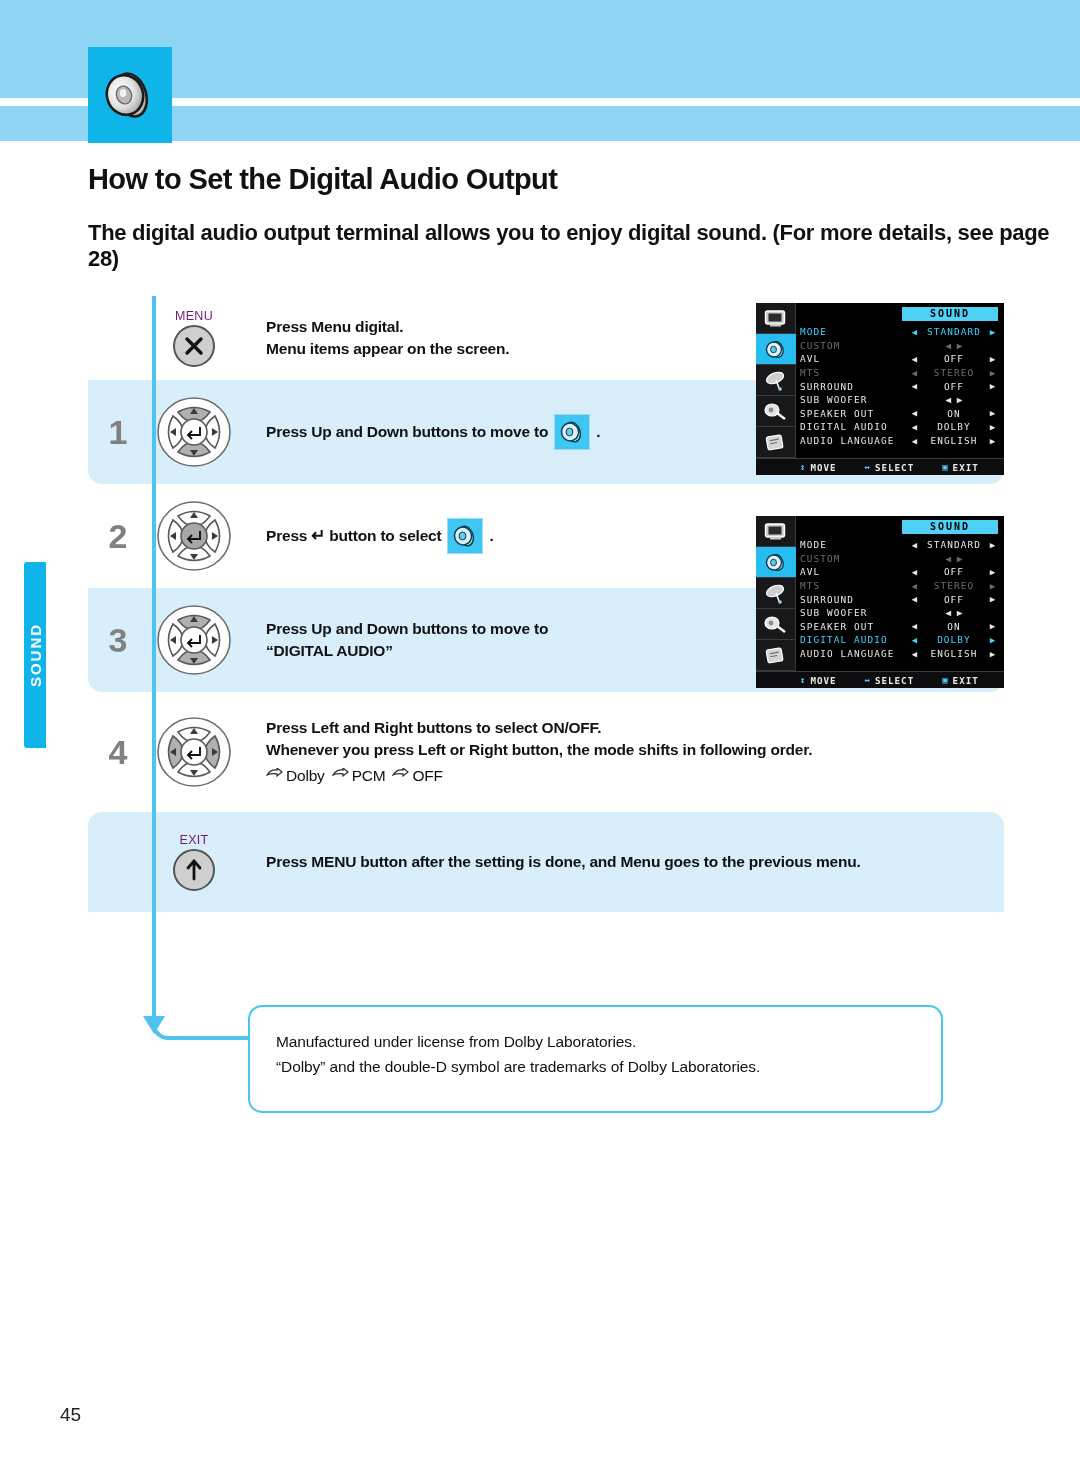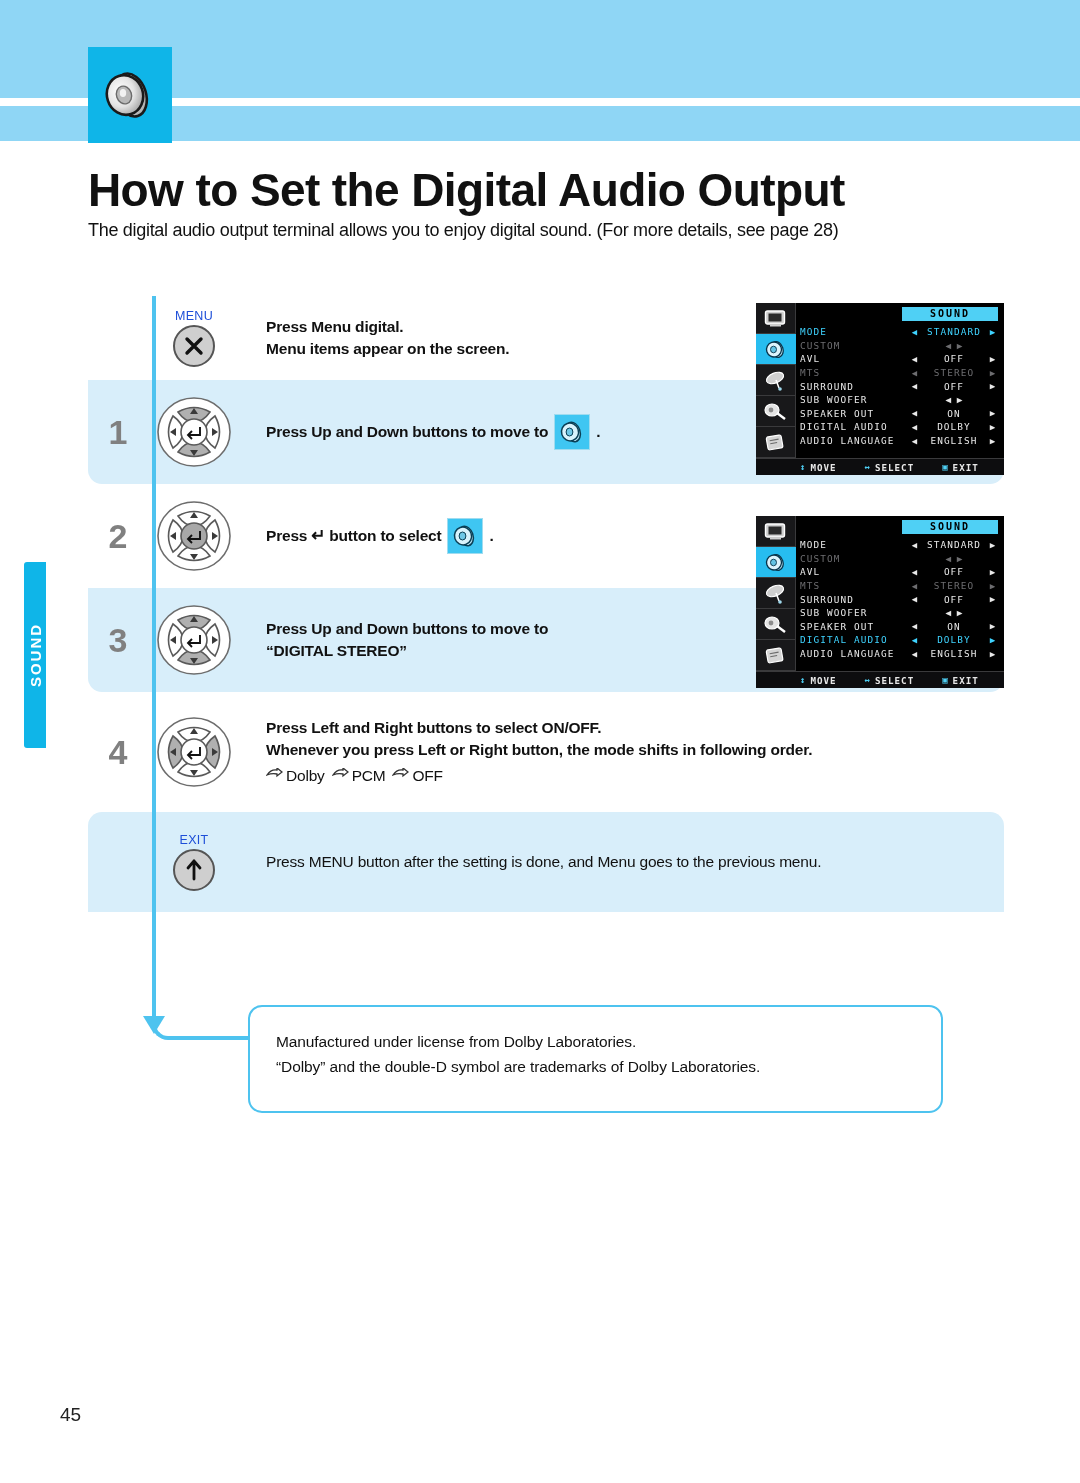--- a/index.html
+++ b/index.html
@@ -46,28 +46,28 @@
     transform: translate(-50%,-50%) rotate(-90deg);
     color: #ffffff;
     font-size: 15px; font-weight: bold;
     letter-spacing: 2px;
     white-space: nowrap;
   }
 
   
   .page-title {
     position: absolute; left: 88px; top: 163px;
-    font-size: 46px; font-weight: bold;
+    font-size: 29px; font-weight: bold;
     color: #111;
     letter-spacing: -0.6px;
     font-stretch: condensed;
   }
   .page-subtitle {
     position: absolute; left: 88px; top: 220px;
-    font-size: 18px; font-weight: normal;
+    font-size: 22px; font-weight: bold;
     color: #111;
     letter-spacing: -0.3px;
   }
 
   
   .steps { position: absolute; left: 88px; top: 296px; width: 916px; }
 
   .step-row {
     position: relative;
     display: flex;
@@ -89,21 +89,21 @@
     position: relative;
   }
   .col-text {
     flex: 1 1 auto;
     padding: 0 0 0 26px;
     display: flex; flex-direction: column; justify-content: center;
     font-size: 15.5px; font-weight: bold; color: #111;
     line-height: 1.45;
     letter-spacing: -0.2px;
   }
-  .col-text.light { font-weight: normal; justify-content: center; }
+  .col-text.light { font-weight: bold; justify-content: center; }
   .col-text .line { display: flex; align-items: center; white-space: nowrap; }
 
   
   .vline {
     position: absolute; left: 152px; top: 296px;
     width: 4px; height: 714px;
     background: #4ec3ef;
     z-index: 3;
   }
   .vline-elbow {
@@ -119,21 +119,21 @@
     width: 0; height: 0;
     border-left: 11px solid transparent;
     border-right: 11px solid transparent;
     border-top: 18px solid #4ec3ef;
     z-index: 4;
   }
 
   
   .rbtn-wrap { text-align: center; }
   .rbtn-label {
-    font-size: 12.5px; color: #1d4ed8; margin-bottom: 2px;
+    font-size: 12.5px; color: #701a75; margin-bottom: 2px;
     letter-spacing: 0.3px;
   }
   .rbtn {
     width: 42px; height: 42px; border-radius: 50%;
     background: #cfcfcf; border: 2px solid #555;
     margin: 0 auto;
     display: flex; align-items: center; justify-content: center;
   }
 
   
@@ -379,21 +379,21 @@
           <path d="M43 32 L43 40 L31 40 M35 36 L31 40 L35 44" fill="none" stroke="#111" stroke-width="1.9"></path>
           <path d="M33 19 L41 19 L37 13 Z" fill="#3a3a3a"></path>
           <path d="M33 55 L41 55 L37 61 Z" fill="#3a3a3a"></path>
           <path d="M19 33 L19 41 L13 37 Z" fill="#3a3a3a"></path>
           <path d="M55 33 L55 41 L61 37 Z" fill="#3a3a3a"></path>
         </svg>
       </div>
     </div>
     <div class="col-text">
       <div class="line">Press Up and Down buttons to move to</div>
-      <div class="line">“DIGITAL STEREO”</div>
+      <div class="line">“DIGITAL AUDIO”</div>
     </div>
   </div>
 
   <div class="step-row" style="min-height:120px">
     <div class="col-num">4</div>
     <div class="col-btn">
       <div class="dpad">
         <svg width="74" height="74" viewBox="0 0 74 74">
           <ellipse cx="37" cy="37" rx="36" ry="34" fill="#fff" stroke="#6d6d6d" stroke-width="1.6"></ellipse>
           <path d="M21 17 Q37 8 53 17 Q46 27 37 27 Q28 27 21 17Z" fill="#fff" stroke="#5a5a5a" stroke-width="1.6"></path>

